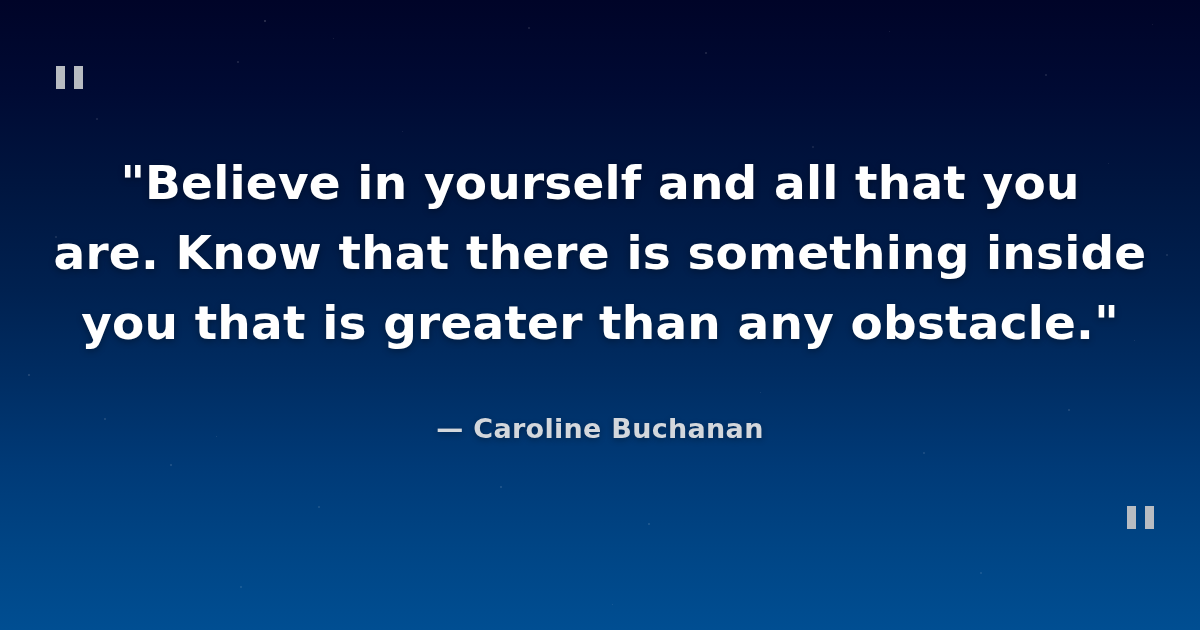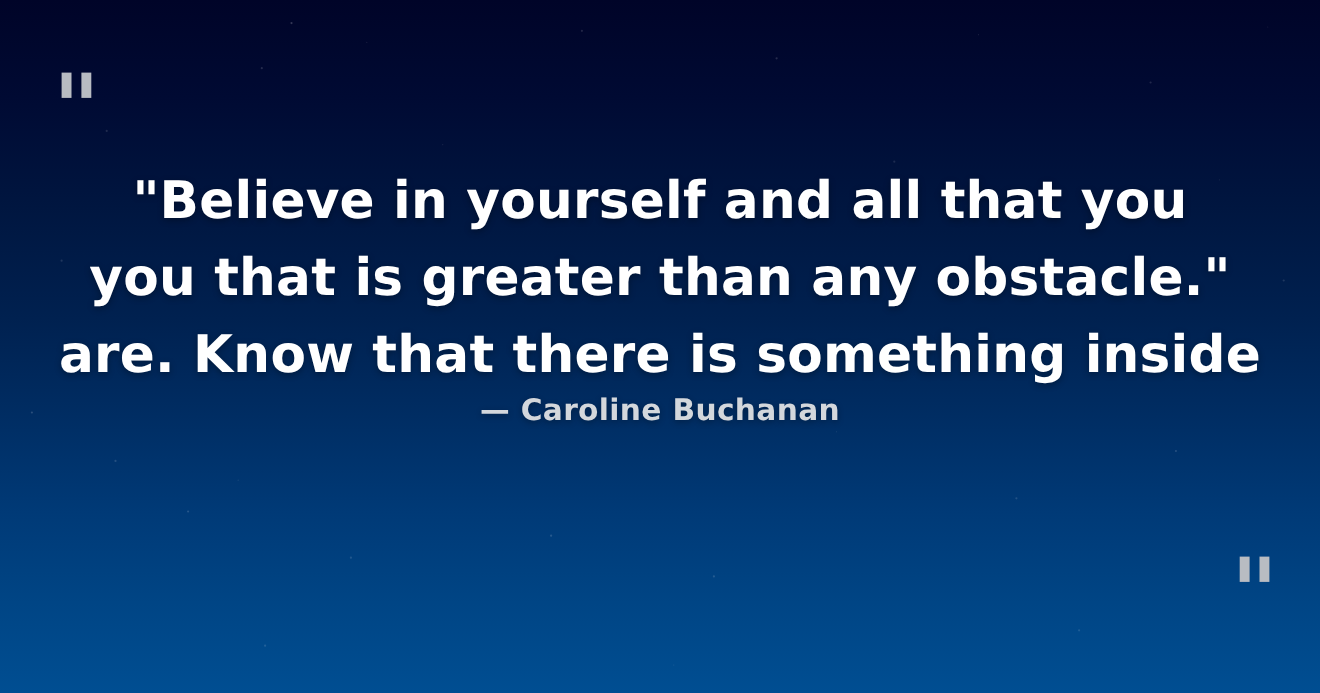--- a/index.html
+++ b/index.html
@@ -74,20 +74,21 @@
     text-align: center;
     color: #ffffff;
     font-size: 47px;
     font-weight: bold;
     line-height: 70px;
     letter-spacing: 0.2px;
     text-shadow: 0 2px 7px rgba(0,0,0,0.33);
   }
 
   .attribution {
+    margin-top: 55px;
     text-align: center;
     color: #d3d7dc;
     font-size: 27px;
     font-weight: bold;
     letter-spacing: 0.3px;
     text-shadow: 0 2px 6px rgba(0,0,0,0.3);
   }
 
   .footer {
     position: absolute;
@@ -145,22 +146,22 @@
 
   <div class="quote-mark bottom-right">
     <i></i>
     <i></i>
   </div>
 
   <div class="content">
 
     <div class="quote-text">
       <div>"Believe in yourself and all that you</div>
+      <div>are. Know that there is something inside</div>
       <div>you that is greater than any obstacle."</div>
-      <div>are. Know that there is something inside</div>
     </div>
 
     <div class="attribution">— Caroline Buchanan</div>
 
   </div>
 
 
 </div>
 
 </body></html>

